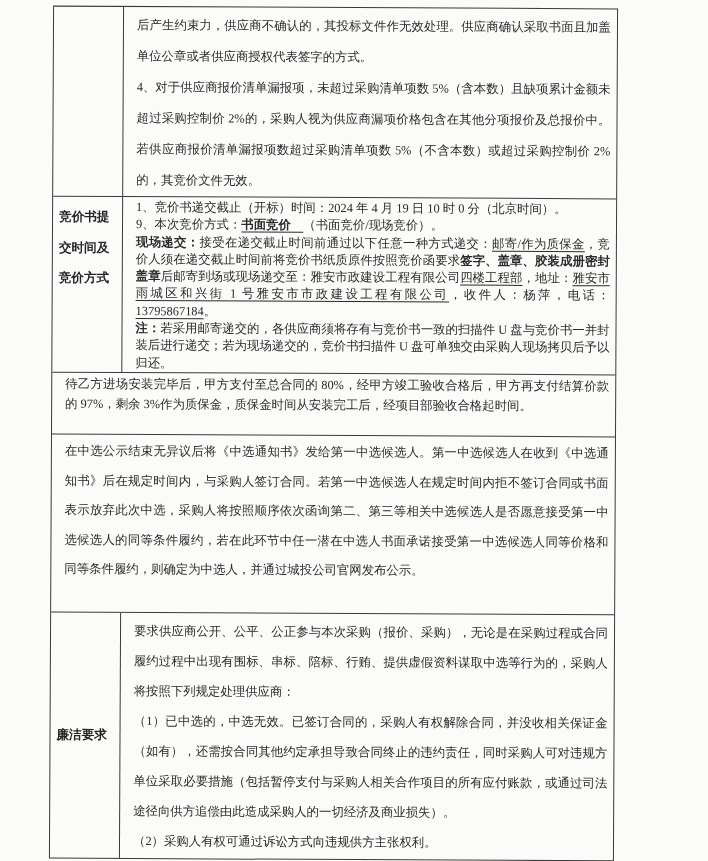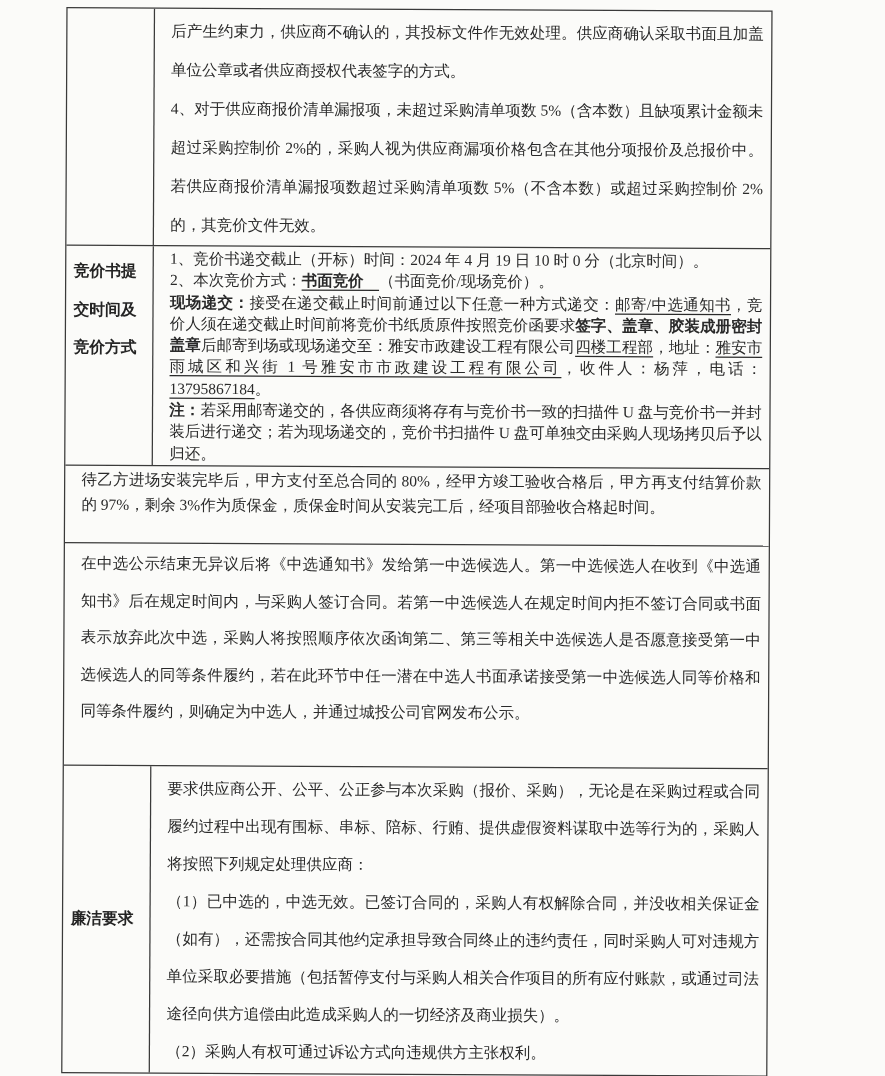--- a/index.html
+++ b/index.html
@@ -75,22 +75,22 @@
       <div class="cnt">
           <p><span>后产生约束力，供应商不确认的，其投标文件作无效处理。供应商确认采取书面且加盖单位公章或者供应商授权代表签字的方式。</span></p>
           <p><span>4、对于供应商报价清单漏报项，未超过采购清单项数 5%（含本数）且缺项累计金额未超过采购控制价 2%的，采购人视为供应商漏项价格包含在其他分项报价及总报价中。若供应商报价清单漏报项数超过采购清单项数 5%（不含本数）或超过采购控制价 2%的，其竞价文件无效。</span></p>
         </div>
     </div>
 
     <div class="row r2">
       <div class="lbl">竞价书提交时间及竞价方式</div>
       <div class="cnt">
           <p><span>1、竞价书递交截止（开标）时间：2024 年 4 月 19 日 10 时 0 分（北京时间）。</span></p>
-          <p><span>2、本次竞价方式：</span><span class="u b">书面竞价　</span><span>（书面竞价/现场竞价）。</span></p>
-          <p><span class="b">现场递交：</span><span>接受在递交截止时间前通过以下任意一种方式递交：</span><span class="u">邮寄/中选通知书</span><span>，竞价人须在递交截止时间前将竞价书纸质原件按照竞价函要求</span><span class="b">签字、盖章、胶装成册密封盖章</span><span>后邮寄到场或现场递交至：雅安市政建设工程有限公司</span><span class="u">四楼工程部</span><span>，地址：</span><span class="u">雅安市雨城区和兴街 1 号雅安市市政建设工程有限公司</span><span>，收件人：杨萍，电话：</span><span class="u">13795867184</span><span>。</span></p>
+          <p><span>9、本次竞价方式：</span><span class="u b">书面竞价　</span><span>（书面竞价/现场竞价）。</span></p>
+          <p><span class="b">现场递交：</span><span>接受在递交截止时间前通过以下任意一种方式递交：</span><span class="u">邮寄/作为质保金</span><span>，竞价人须在递交截止时间前将竞价书纸质原件按照竞价函要求</span><span class="b">签字、盖章、胶装成册密封盖章</span><span>后邮寄到场或现场递交至：雅安市政建设工程有限公司</span><span class="u">四楼工程部</span><span>，地址：</span><span class="u">雅安市雨城区和兴街 1 号雅安市市政建设工程有限公司</span><span>，收件人：杨萍，电话：</span><span class="u">13795867184</span><span>。</span></p>
           <p><span class="b">注：</span><span>若采用邮寄递交的，各供应商须将存有与竞价书一致的扫描件 U 盘与竞价书一并封装后进行递交；若为现场递交的，竞价书扫描件 U 盘可单独交由采购人现场拷贝后予以归还。</span></p>
         </div>
     </div>
 
     <div class="row r3">
       <div class="cnt">
           <p><span>待乙方进场安装完毕后，甲方支付至总合同的 80%，经甲方竣工验收合格后，甲方再支付结算价款的 97%，剩余 3%作为质保金，质保金时间从安装完工后，经项目部验收合格起时间。</span></p>
         </div>
     </div>
 

